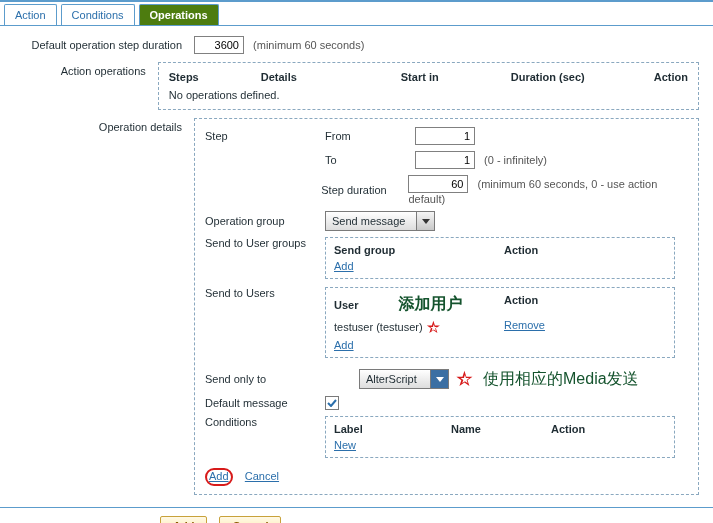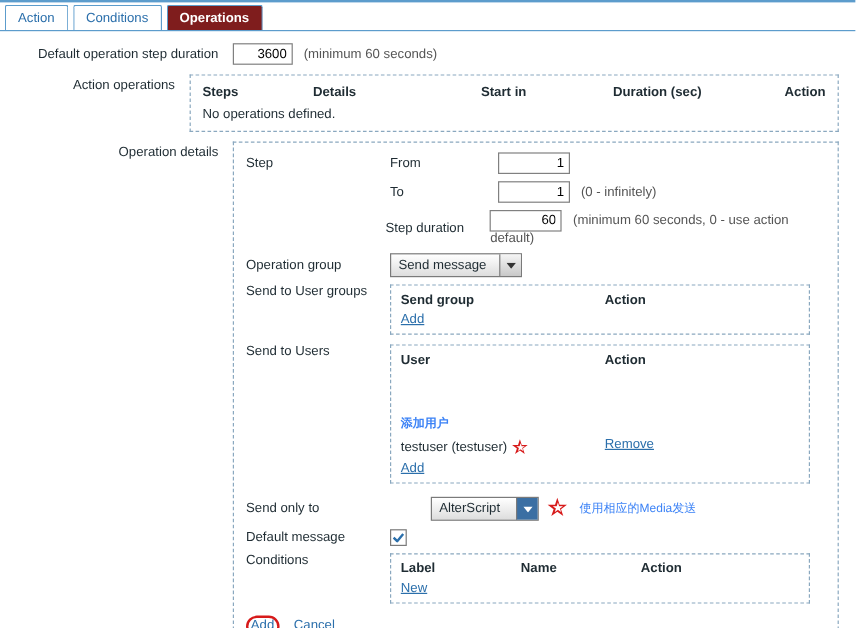--- a/index.html
+++ b/index.html
@@ -26,21 +26,21 @@
     padding:4px 10px;
     margin-right:4px;
     color:#2b6fab;
     background:#fff;
     border-top-left-radius:2px;
     border-top-right-radius:2px;
     cursor:pointer;
     font-size:11px;
   }
   .tab.active {
-    background:#7f1d1d;
+    background:#4d7c0f;
     color:#fff;
     font-weight:bold;
   }
   .form-area{ padding:10px 14px 4px 14px; }
   .row { display:flex; align-items:flex-start; margin-bottom:8px; }
   .row-label { width:180px; text-align:right; padding-right:12px; padding-top:3px; color:#1f2c33; }
   .row-val { flex:1; }
   .txt-in {
     border:1px solid #808080; height:18px; padding:1px 4px; font:inherit; text-align:right;
   }
@@ -78,21 +78,21 @@
     content:"★"; position:absolute; left:0; top:0; color:#d71a1a; font-size:17px; line-height:18px;
   }
   .star::after{
     content:"★"; position:absolute; left:0; top:0; color:#fff; font-size:9px; line-height:18px; padding-left:4px;
   }
   .star-big{
      display:inline-block; position:relative; width:22px; height:22px; vertical-align:middle;
   }
   .star-big::before{ content:"★"; position:absolute; left:0; top:0; color:#d71a1a; font-size:21px; line-height:22px;}
   .star-big::after{ content:"★"; position:absolute; left:0; top:0; color:#fff; font-size:11px; line-height:22px; padding-left:5px;}
-  .red-note{ color:#3b82f6; font-size:10px; }
+  .red-note{ color:#14532d; font-size:16px; }
   .chk{ width:14px; height:14px; border:1px solid #7a7a7a; display:inline-flex; align-items:center; justify-content:center; background:#fff;}
   .chk svg{ width:10px; height:8px; }
   .btn{
     border:1px solid #c8a23b; background:linear-gradient(#fff9e6,#ffe8a6);
     color:#8a5a00; padding:3px 12px; cursor:pointer; font:inherit; border-radius:2px;
     font-weight:bold;
   }
   .footer-bar{ border-top:1px solid #5c9ccc; padding:8px 0 8px 160px; display:flex; gap:12px;}
   .ring{
     display:inline-block; border:2px solid #d71a1a; border-radius:14px; padding:0 2px 2px 2px;
@@ -186,21 +186,21 @@
               <div><span class="linky">Add</span></div>
             </div>
           </div>
         </div>
 
         <div class="drow" style="align-items:flex-start; margin-top:8px;">
           <div class="dlabel">Send to Users</div>
           <div class="dval ann-wrap">
             <div class="inner-dashed">
               <div class="ih">
-                <div class="c1" style="display:flex; gap:40px;flex-direction:column;">
+                <div class="c1" style="display:flex; align-items:center; gap:40px;">
                   <span>User</span>
                   <span class="red-note">添加用户</span>
                 </div>
                 <div class="c2">Action</div>
               </div>
               <div class="irow">
                 <div class="c1">
                   <span>testuser (testuser)</span>
                   <span class="star"></span>
                 </div>
@@ -236,21 +236,21 @@
                 </svg>
             </span>
           </div>
         </div>
 
         <div class="drow" style="align-items:flex-start;">
           <div class="dlabel">Conditions</div>
           <div class="dval">
             <div class="inner-dashed">
               <div class="ih">
-                <div class="c1" style="width:100px">Label</div>
+                <div class="c1" style="width:117px">Label</div>
                 <div class="c1" style="width:100px">Name</div>
                 <div class="c2">Action</div>
               </div>
               <div><span class="linky">New</span></div>
             </div>
           </div>
         </div>
 
         <div style="margin-top:10px;">
           <span class="ring">

